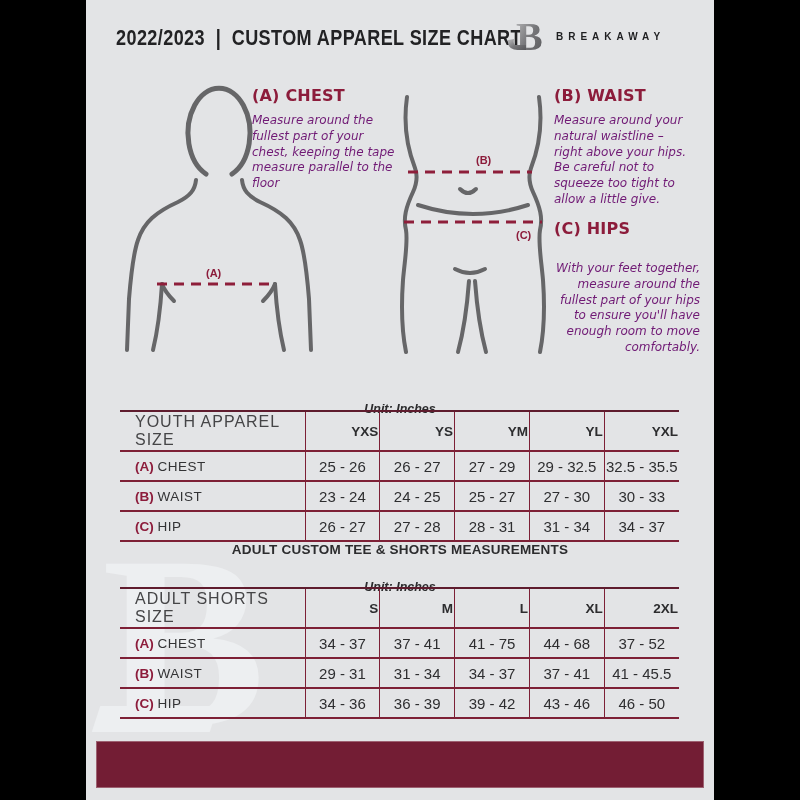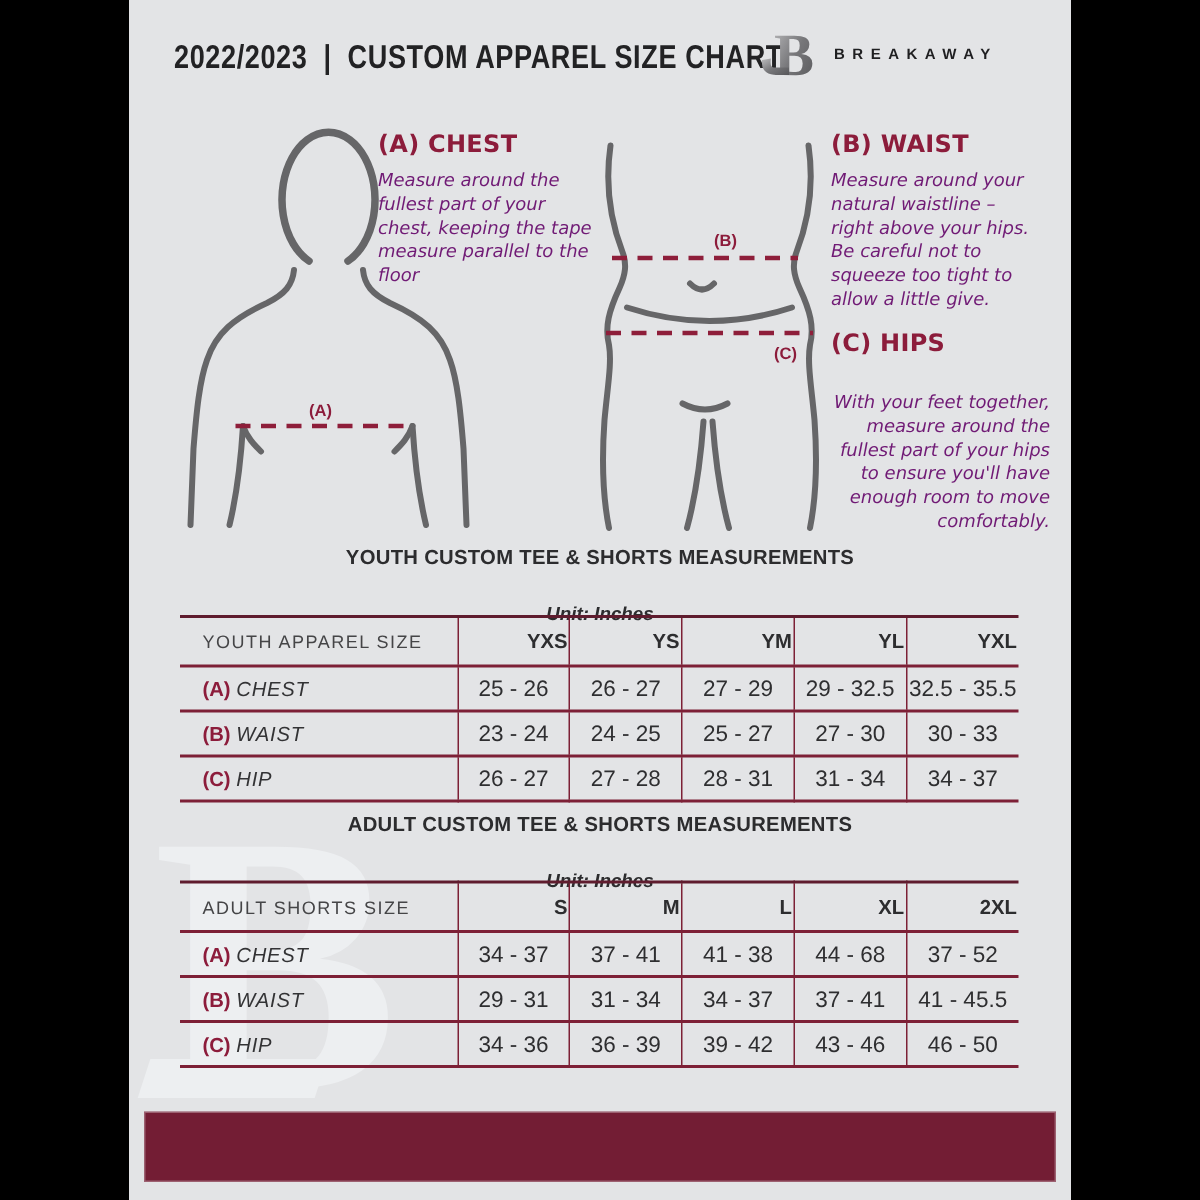--- a/index.html
+++ b/index.html
@@ -46,26 +46,26 @@
             font-size:12.5px;color:#2c2c2e;z-index:2;margin-top:20px;}
   #youth-title{top:364px;} #youth-unit{top:382px;}
   #adult-title{top:542px;} #adult-unit{top:560px;}
 
   table{position:absolute;left:34px;width:559px;border-collapse:collapse;table-layout:fixed;
         z-index:2;background:transparent;}
   #youth-table{top:410px;} #adult-table{top:587px;}
   thead tr{height:33px;border-top:2px solid #5f1c2e;border-bottom:2px solid #7d2036;}
   tbody tr{height:30px;border-bottom:2px solid #7d2036;}
   th.size-col,td.val-col{border-left:1.5px solid #7d2036;}
-  th.label-col{font-weight:400;font-size:12px;letter-spacing:1px;color:#454547;
+  th.label-col{font-weight:400;font-size:16px;letter-spacing:1px;color:#454547;
                text-align:left;padding-left:15px;}
   th.size-col{font-weight:700;font-size:13.5px;color:#2d2d2f;text-align:right;}
   td.label-col{text-align:left;padding-left:15px;font-size:13.5px;}
   .rp{color:#8c1c3b;font-weight:700;}
-  .rl{color:#333335;letter-spacing:.5px;font-style:italic;}
+  .rl{color:#333335;letter-spacing:.5px;}
   td.val-col{text-align:center;font-size:15px;color:#2e2e30;}
 
   .footer-bar{position:absolute;left:10px;top:741px;width:608px;height:47px;background:#731d34;
               border:1px solid rgba(255,255,255,.3);box-sizing:border-box;z-index:2;}
 </style>
 </head>
 <body>
 
 <div class="stage">
   <div class="page">
@@ -117,21 +117,20 @@
       <text class="marker" x="118" y="149">(C)</text>
     </svg>
 
     <div id="chest-head" class="g-head">(A) CHEST</div>
     <div id="chest-body" class="g-body">Measure around the fullest part of your chest, keeping the tape measure parallel to the floor</div>
     <div id="waist-head" class="g-head">(B) WAIST</div>
     <div id="waist-body" class="g-body">Measure around your natural waistline – right above your hips. Be careful not to squeeze too tight to allow a little give.</div>
     <div id="hips-head" class="g-head">(C) HIPS</div>
     <div id="hips-body" class="g-body">With your feet together, measure around the fullest part of your hips to ensure you'll have enough room to move comfortably.</div>
 
-    <div id="youth-title" class="tbl-title">YOUTH CUSTOM TEE &amp; SHORTS MEASUREMENTS</div>
     <div id="youth-unit" class="tbl-unit">Unit: Inches</div>
     <table id="youth-table">
       <colgroup>
           <col style="width:185px">
           <col>
           <col>
           <col>
           <col>
           <col>
         </colgroup>
@@ -192,21 +191,21 @@
             <th class="size-col">L</th>
             <th class="size-col">XL</th>
             <th class="size-col">2XL</th>
           </tr>
         </thead>
       <tbody>
           <tr>
             <td class="label-col"><span class="rp">(A)</span> <span class="rl">CHEST</span></td>
             <td class="val-col">34 - 37</td>
             <td class="val-col">37 - 41</td>
-            <td class="val-col">41 - 38</td>
+            <td class="val-col">41 - 75</td>
             <td class="val-col">44 - 68</td>
             <td class="val-col">37 - 52</td>
           </tr>
           <tr>
             <td class="label-col"><span class="rp">(B)</span> <span class="rl">WAIST</span></td>
             <td class="val-col">29 - 31</td>
             <td class="val-col">31 - 34</td>
             <td class="val-col">34 - 37</td>
             <td class="val-col">37 - 41</td>
             <td class="val-col">41 - 45.5</td>

